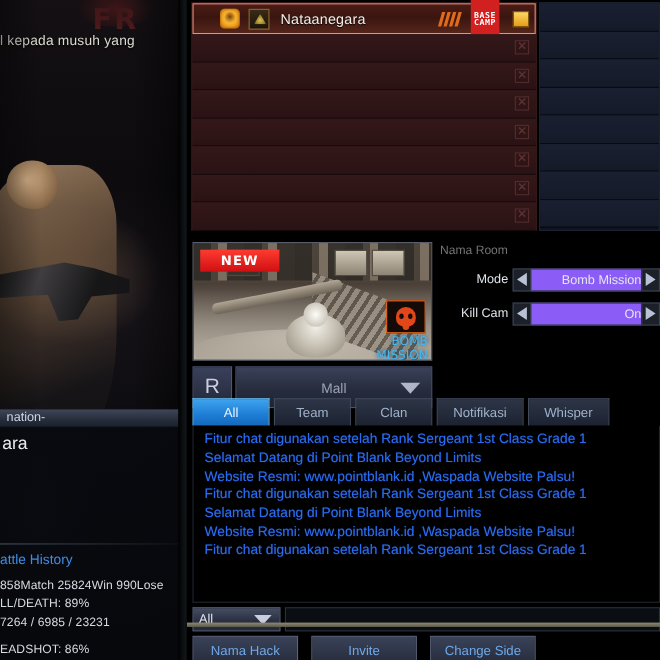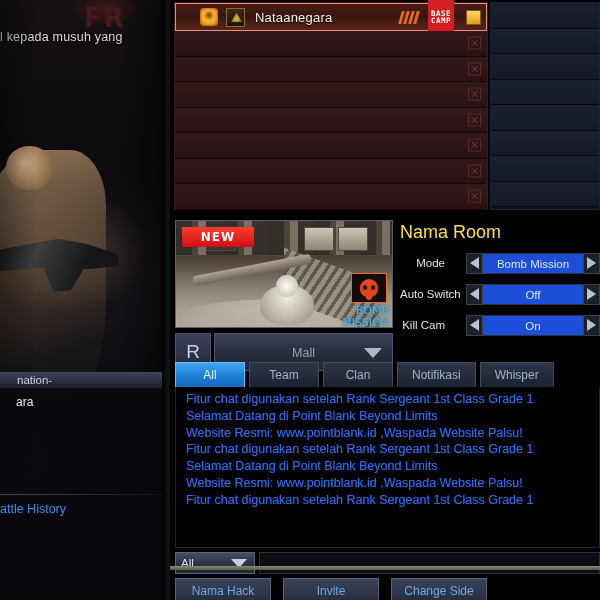--- a/index.html
+++ b/index.html
@@ -63,25 +63,25 @@
   .info-panel {
     position: absolute; left: 0; top: 372px; width: 170px; height: 228px;
     background: linear-gradient(180deg, rgba(8,10,15,.93), rgba(6,8,12,.97));
     border-right: 1px solid #2a3140;
     overflow: hidden;
   }
   .info-header {
     height: 17px; width: 170px;
     background: linear-gradient(180deg,#3e4759,#262d3b 60%,#1b212c);
     border-bottom: 1px solid #0a0d13;
-    color: #cdd5e2; font-size: 11.5px; line-height: 17px; padding-left: 17px;
+    color: #cdd5e2; font-size: 11.5px; line-height: 17px; padding-left: 6px;
     white-space: nowrap;
   }
   .info-name {
-    color:#e7eaf0; font-size:12px; margin-top: 6px; padding-left:16px; white-space:nowrap;
+    color:#e7eaf0; font-size:16px; margin-top: 6px; padding-left:2px; white-space:nowrap;
   }
   .info-divider {
     position:absolute; left:0; top:122px; width:170px; height:1px;
     background: linear-gradient(90deg, rgba(120,132,155,.55), rgba(120,132,155,.05));
   }
   .info-battle-title {
     position:absolute; left:0; top:130px; color:#3f8ce4; font-size:12.5px; white-space:nowrap;
   }
   .info-stats { position:absolute; left:0; top:152px; width:170px; }
   .info-stats div {
@@ -270,37 +270,37 @@
     color:#9aa3b6; font-size:12.5px; text-align:center; line-height:38px;
   }
   .map-dd .caret {
     position:absolute; right:10px; top:14px;
     width:0;height:0;border-left:9px solid transparent;border-right:9px solid transparent;
     border-top:10px solid #aeb6c8;
   }
 
   
   .roomset { position:absolute; left:230px; top:222px; width:200px; height:150px; }
-  .rs-label-top { color:#fde047; font-size:18px; margin-bottom:5px; }
+  .rs-label-top { color:#737373; font-size:11px; margin-bottom:5px; }
   .rs-input {
     width:196px; height:22px; background:#101318; border:1px solid #3c4453;
     color:#e4e7ed; font-size:12.5px; line-height:20px; padding-left:5px;
     white-space:nowrap; overflow:hidden;
   }
   .rs-row { display:flex; align-items:center; margin-top:9px; height:22px; }
-  .rs-name { width:66px; text-align:right; color:#dfe3ea; font-size:11.5px; padding-right:21px; white-space:nowrap; }
+  .rs-name { width:66px; text-align:right; color:#dfe3ea; font-size:11.5px; padding-right:4px; white-space:nowrap; }
   .rs-arrow {
     width:17px; height:21px; background:#1b2029; border:1px solid #3a4252;
     display:flex; align-items:center; justify-content:center; flex:0 0 auto;
   }
   .rs-arrow .tl { width:0;height:0;border-top:6px solid transparent;border-bottom:6px solid transparent;border-right:9px solid #b9c2d4; }
   .rs-arrow .tr { width:0;height:0;border-top:6px solid transparent;border-bottom:6px solid transparent;border-left:9px solid #b9c2d4; }
   .rs-value {
-    flex:1; height:21px; background:#1d4ed8; border-top:1px solid #2c333f; border-bottom:1px solid #2c333f;
-    color:#e2e6ee; font-size:11.5px; text-align:center; line-height:21px; white-space:nowrap;
+    flex:1; height:21px; background:#8b5cf6; border-top:1px solid #2c333f; border-bottom:1px solid #2c333f;
+    color:#e2e6ee; font-size:11.5px; text-align:right; line-height:21px; white-space:nowrap;
   }
 
   
   .chat { position:absolute; left:5px; top:362px; width:425px; height:180px; }
   .chat-tabs { display:flex; gap:4px; height:25px; }
   .chat-tab {
     min-width:70px; height:25px; padding:0 14px;
     background: linear-gradient(180deg,#2d3546,#1c2230);
     border:1px solid #414b5e; border-bottom:none;
     color:#9fb2cc; font-size:12px; text-align:center; line-height:24px; white-space:nowrap;
@@ -362,20 +362,27 @@
     <div class="weapon"></div>
     <div class="left-caption">l kepada musuh yang</div>
     <div class="left-vignette"></div>
   </div>
 
   <div class="info-panel">
     <div class="info-header">nation-</div>
     <div class="info-name">ara</div>
     <div class="info-divider"></div>
     <div class="info-battle-title">attle History</div>
+    <div class="info-stats">
+      <div>858Match 25824Win 990Lose</div>
+      <div>LL/DEATH: 89%</div>
+      <div>7264 / 6985 / 23231</div>
+      <div class="gap"></div>
+      <div>EADSHOT: 86%</div>
+    </div>
   </div>
 
   <div class="main-sep"></div>
 
   <div class="main">
 
     <div class="redlist">
       <div class="slot-row leader">
         <div class="badge-clan"></div>
         <div class="badge-rank"></div>
@@ -457,30 +464,20 @@
         <div class="rs-name">Mode</div>
         <div class="rs-arrow">
             <span class="tl"></span>
           </div>
         <div class="rs-value">Bomb Mission</div>
         <div class="rs-arrow">
             <span class="tr"></span>
           </div>
       </div>
 
-      <div class="rs-row">
-        <div class="rs-name">Auto Switch</div>
-        <div class="rs-arrow">
-            <span class="tl"></span>
-          </div>
-        <div class="rs-value">Off</div>
-        <div class="rs-arrow">
-            <span class="tr"></span>
-          </div>
-      </div>
 
       <div class="rs-row">
         <div class="rs-name">Kill Cam</div>
         <div class="rs-arrow">
             <span class="tl"></span>
           </div>
         <div class="rs-value">On</div>
         <div class="rs-arrow">
             <span class="tr"></span>
           </div>

